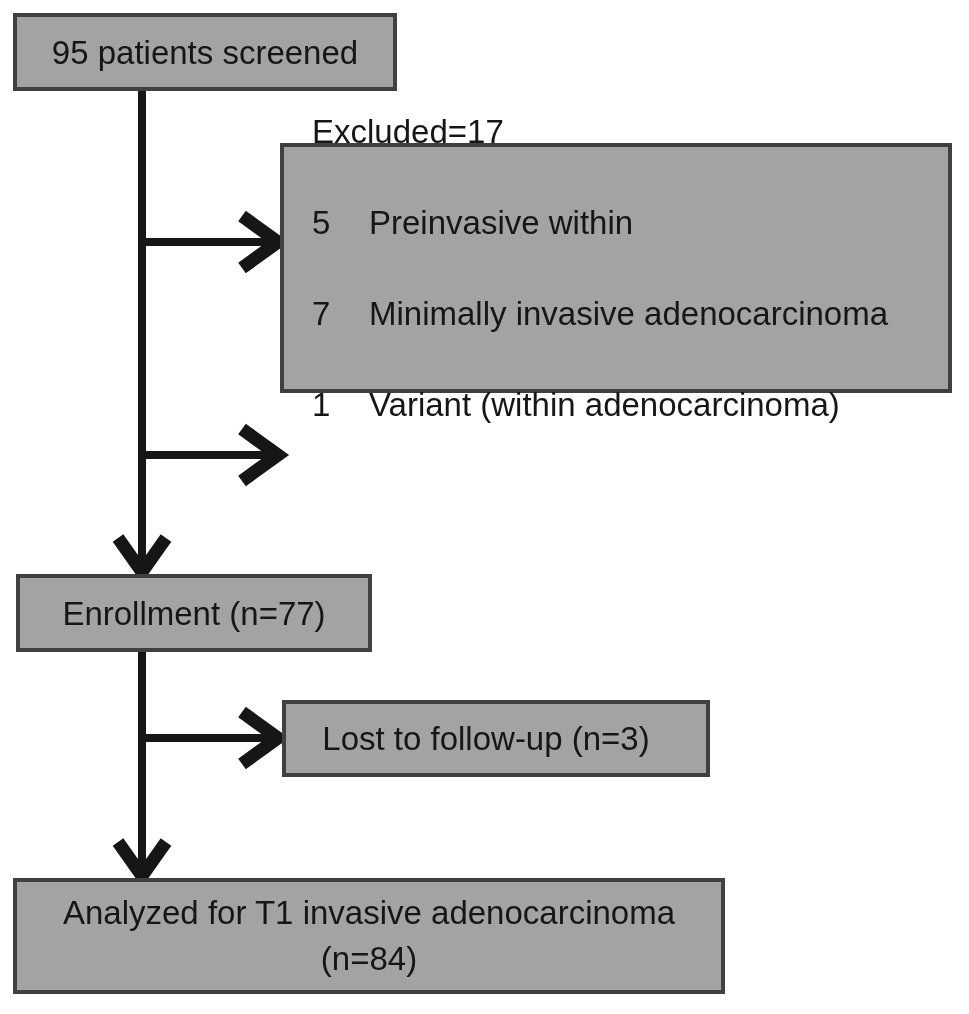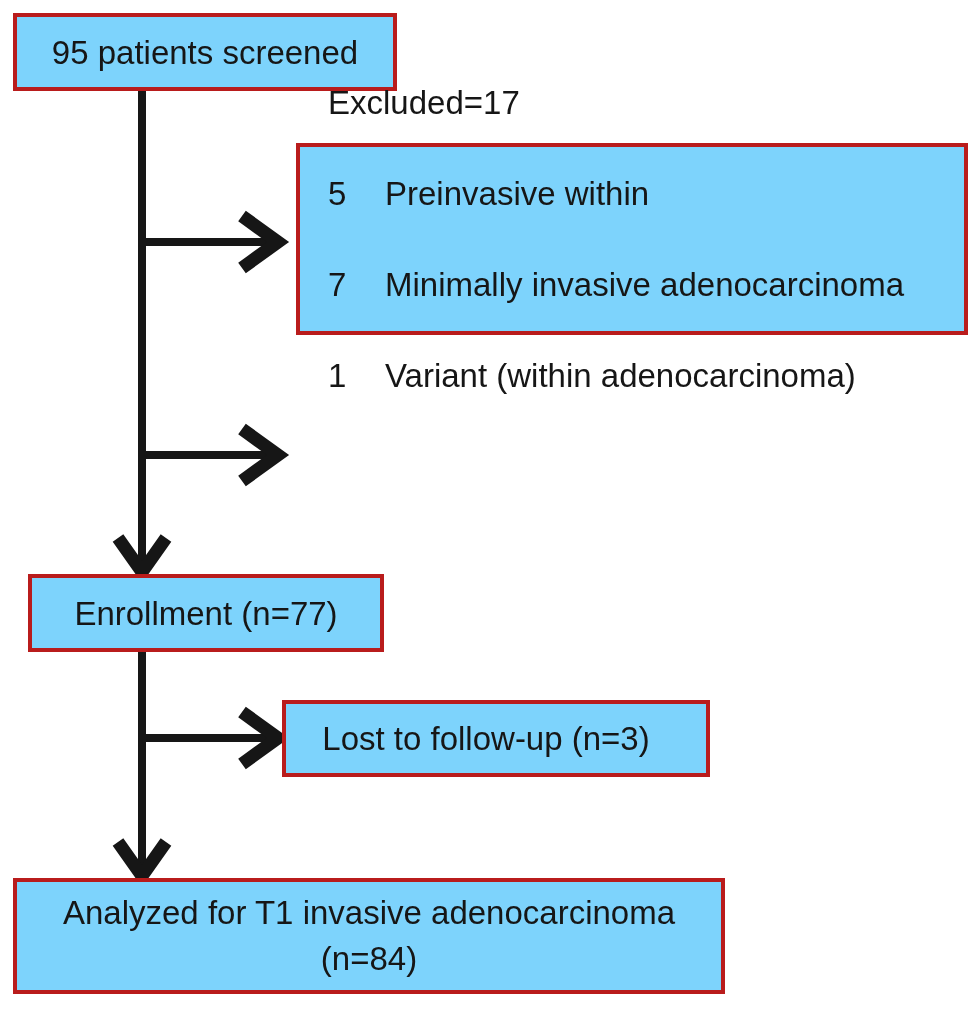--- a/index.html
+++ b/index.html
@@ -31,22 +31,22 @@
   .arrows .head {
     stroke: #161616;
     stroke-width: 13;
     fill: none;
     stroke-linejoin: miter;
     stroke-linecap: butt;
   }
   .box {
     position: absolute;
     box-sizing: border-box;
-    border: 4px solid #b91c1c;
-    background: #7dd3fc;
+    border: 4px solid #404040;
+    background: #a3a3a3;
     display: flex;
     flex-direction: column;
     justify-content: center;
     font-size: 33px;
     line-height: 43px;
   }
   .box.center {
     align-items: center;
     text-align: center;
   }
@@ -59,23 +59,23 @@
   .row {
     display: flex;
     flex-direction: row;
   }
   .num {
     display: inline-block;
     width: 57px;
     flex: 0 0 57px;
   }
   #box-screened     { left: 13px;  top: 13px;  width: 384px; height: 78px; }
-  #box-excluded-17  { left: 296px; top: 143px; width: 672px; height: 192px; gap: 48px; }
+  #box-excluded-17  { left: 280px; top: 143px; width: 672px; height: 250px; gap: 48px; }
   #box-excluded-1   { left: 281px; top: 393px; width: 647px; height: 115px; line-height: 45px; }
-  #box-enrollment   { left: 28px;  top: 574px; width: 356px; height: 78px; }
+  #box-enrollment   { left: 16px;  top: 574px; width: 356px; height: 78px; }
   #box-lost         { left: 282px; top: 700px; width: 428px; height: 77px; padding-right: 20px; }
   #box-analyzed     { left: 13px;  top: 878px; width: 712px; height: 116px; line-height: 46px; }
 </style>
 </head>
 <body>
 
 <div class="canvas">
 
   <svg class="arrows" viewBox="0 0 969 1014" xmlns="http://www.w3.org/2000/svg">
 

